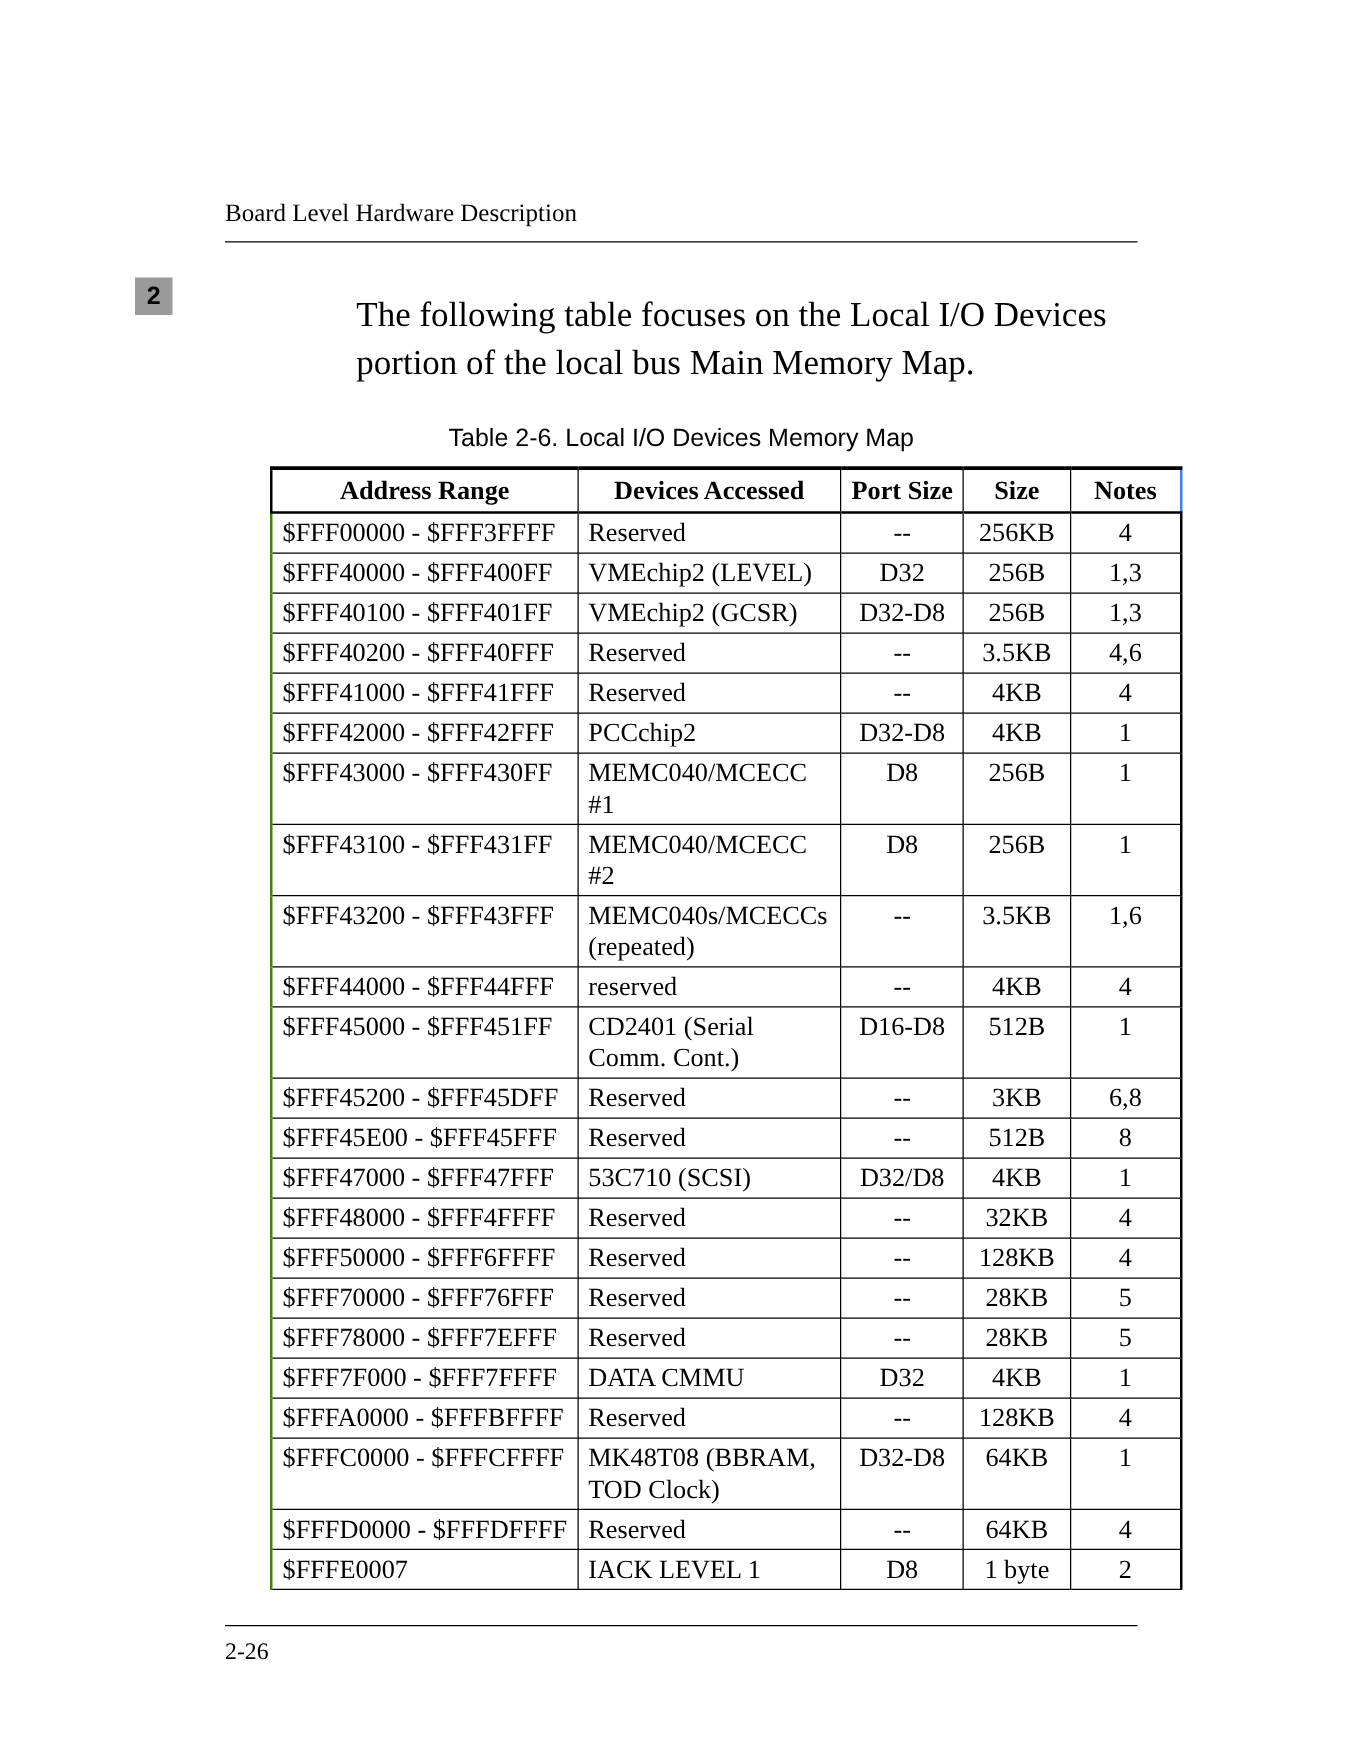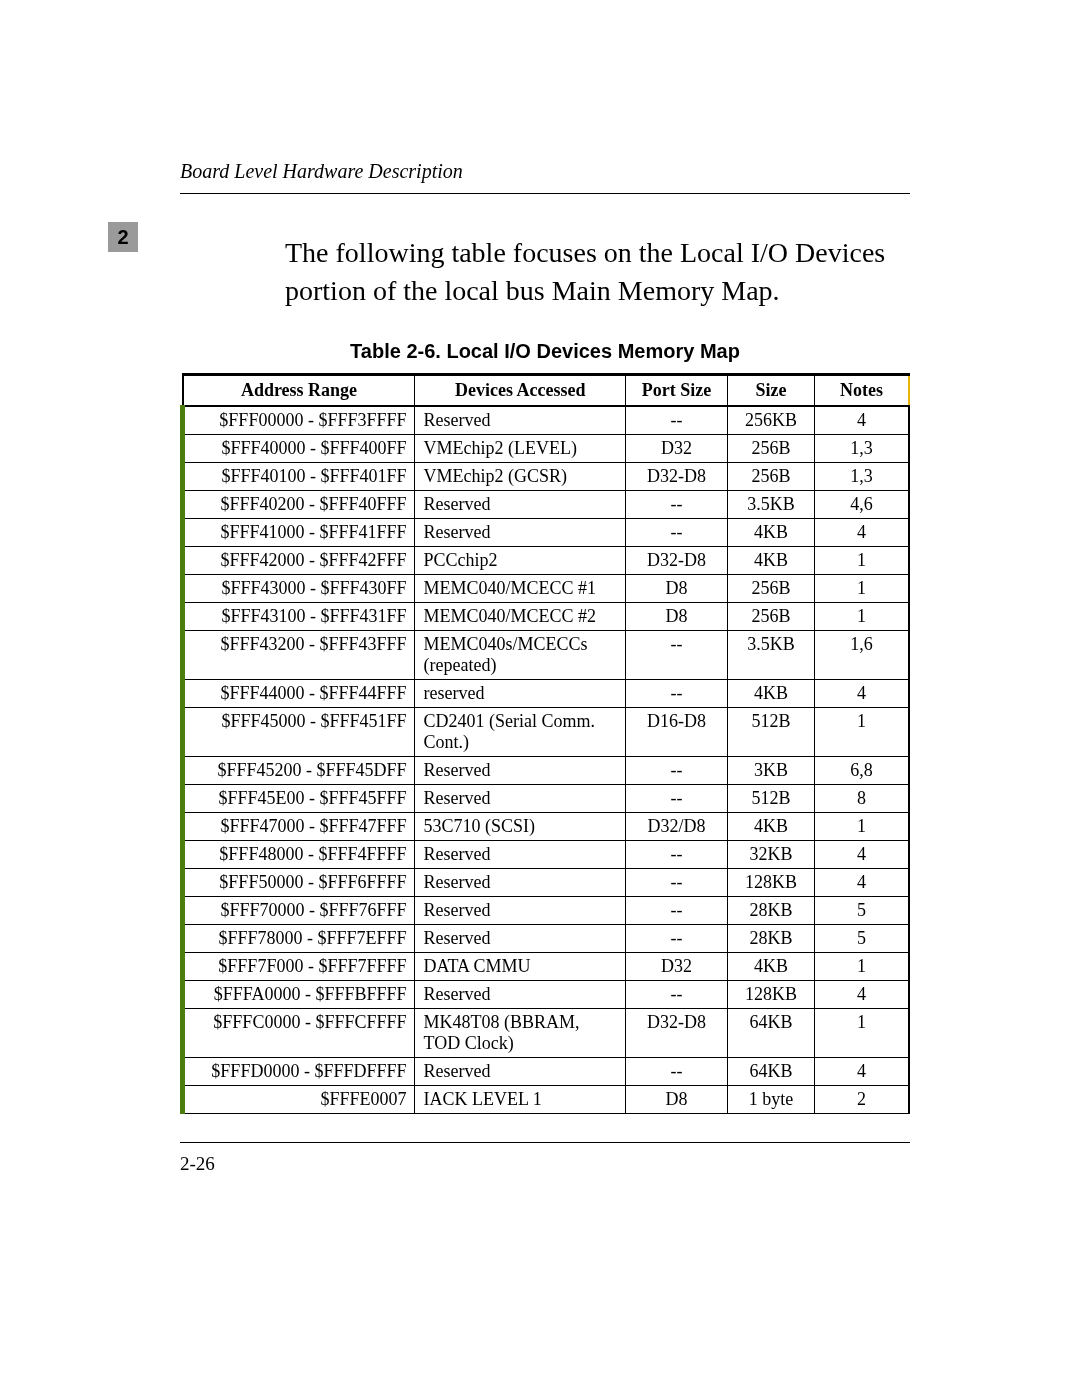--- a/index.html
+++ b/index.html
@@ -15,21 +15,20 @@
     position: relative;
     width: 1080px;
     height: 1397px;
     box-sizing: border-box;
     padding: 160px 170px 0 180px;
   }
   .running-header {
     font-family: "Palatino Linotype", "Book Antiqua", Palatino, serif;
     font-size: 20px;
     margin-bottom: 10px;
-    font-style: italic;
   }
   .rule {
     border: none;
     border-top: 1px solid #000;
     margin: 0;
   }
   .section-marker {
     position: absolute;
     left: 108px;
     top: 222px;
@@ -46,47 +45,48 @@
   }
   .intro {
     font-family: "Palatino Linotype", "Book Antiqua", Palatino, serif;
     font-size: 28px;
     margin: 40px 0 30px 105px;
     line-height: 1.35;
   }
   .table-caption {
     text-align: center;
     font-family: Arial, Helvetica, sans-serif;
-    font-weight: bold;
+    font-weight: normal;
     font-size: 20px;
     margin-bottom: 10px;
   }
   table.memmap {
     border-collapse: collapse;
     width: 100%;
     font-family: "Palatino Linotype", "Book Antiqua", Palatino, serif;
-    font-size: 18px;
+    font-size: 21px;
+    margin-left: 36px;
   }
   table.memmap th {
     font-weight: bold;
     text-align: center;
     border-top: 3px solid #000;
     border-bottom: 2px solid #000;
     border-left: 1px solid #000;
     border-right: 1px solid #000;
     padding: 4px 8px;
   }
   table.memmap th:first-child { border-left: 2px solid #000; }
-  table.memmap th:last-child  { border-right: 2px solid #eab308; }
+  table.memmap th:last-child  { border-right: 2px solid #3b82f6; }
   table.memmap td {
     border: 1px solid #000;
     padding: 3px 8px;
     vertical-align: top;
   }
-  table.memmap td:first-child { border-left: 5px solid #4d7c0f; text-align: right; }
+  table.memmap td:first-child { border-left: 2px solid #4d7c0f; }
   table.memmap td:last-child  { border-right: 2px solid #000; }
   table.memmap .col-addr { white-space: nowrap; }
   table.memmap .col-port { text-align: center; }
   table.memmap .col-size { text-align: center; }
   table.memmap .col-notes { text-align: center; }
   .footer-rule {
     margin-top: 28px;
   }
   .page-number {
     font-family: Liberation Serif, serif;

